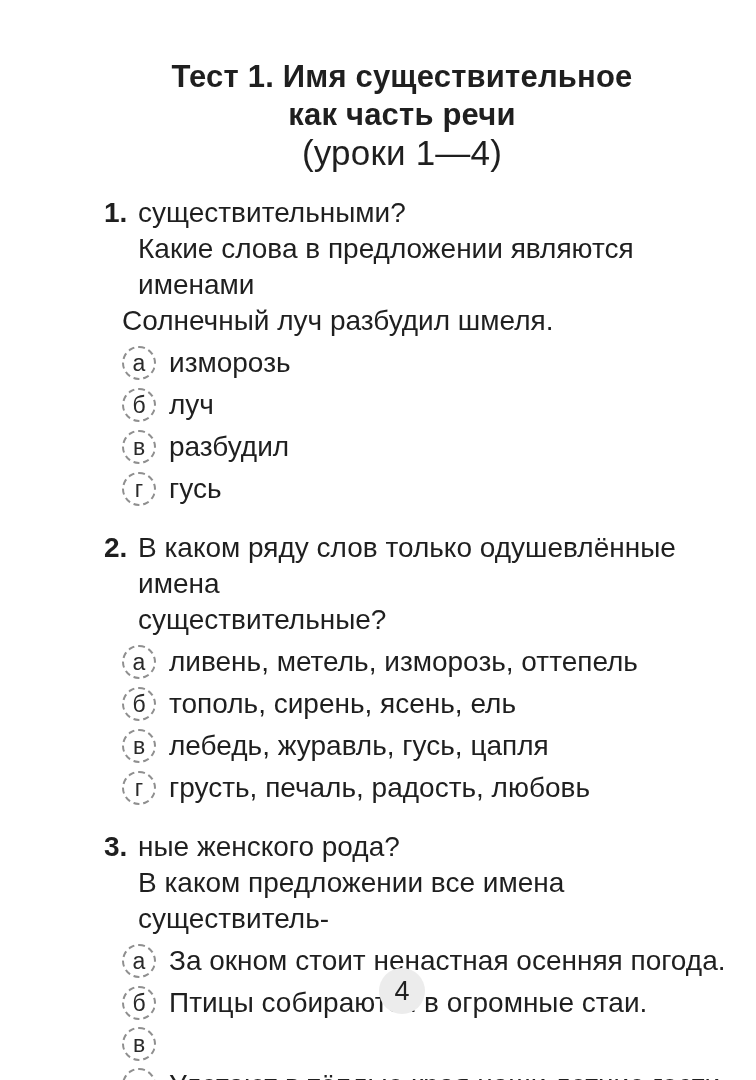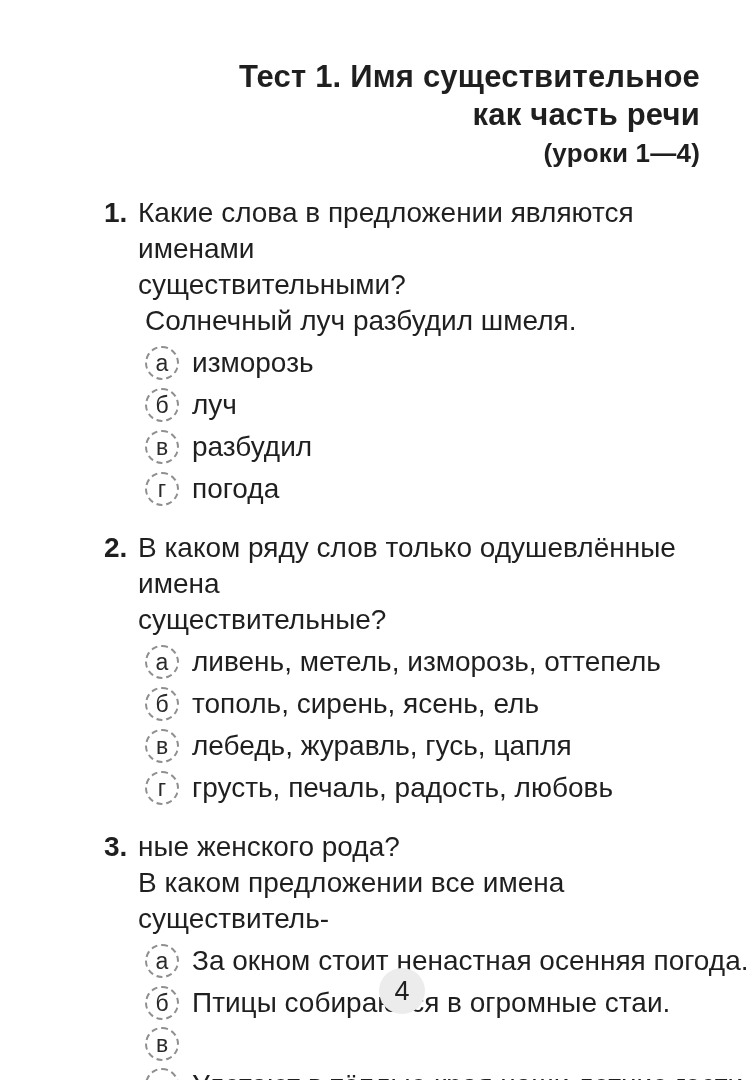--- a/index.html
+++ b/index.html
@@ -16,49 +16,49 @@
     overflow: hidden;
   }
   .content {
     position: relative;
     box-sizing: border-box;
     width: 756px;
     height: 1080px;
     padding: 58px 56px 0 104px;
   }
   .title-block {
-    text-align: right;
+    text-align: center;
     font-size: 31px;
     font-weight: bold;
     line-height: 38px;
     letter-spacing: 0.2px;
   }
   .title-block .subtitle {
-    font-weight: bold;
-    font-size: 26px;
+    font-weight: normal;
+    font-size: 35px;
   }
   .question {
     margin-top: 23px;
     font-size: 28px;
     line-height: 36px;
   }
   .q-head {
     display: flex;
     align-items: flex-start;
   }
   .q-num {
     width: 34px;
     flex: 0 0 34px;
     font-weight: bold;
   }
   .q-text {
     flex: 1;
   }
   .q-body {
-    margin-left: 41px;
+    margin-left: 18px;
   }
   .sentence {
     line-height: 36px;
   }
   .option {
     display: flex;
     align-items: center;
     margin-top: 6px;
     min-height: 34px;
   }
@@ -105,41 +105,41 @@
   <div class="title-block">
     <div>Тест 1. Имя существительное</div>
     <div>как часть речи</div>
     <div class="subtitle">(уроки 1—4)</div>
   </div>
 
   <section class="question">
     <div class="q-head">
       <span class="q-num">1.</span>
       <div class="q-text">
+        <div>существительными?</div>
         <div>Какие слова в предложении являются именами</div>
-        <div>существительными?</div>
       </div>
     </div>
     <div class="q-body">
       <div class="sentence">Солнечный луч разбудил шмеля.</div>
       <div class="option">
         <span class="opt-circle">а</span>
         <span class="opt-text">изморозь</span>
       </div>
       <div class="option">
         <span class="opt-circle">б</span>
         <span class="opt-text">луч</span>
       </div>
       <div class="option">
         <span class="opt-circle">в</span>
         <span class="opt-text">разбудил</span>
       </div>
       <div class="option">
         <span class="opt-circle">г</span>
-        <span class="opt-text">погода</span>
+        <span class="opt-text">гусь</span>
       </div>
     </div>
   </section>
 
   <section class="question">
     <div class="q-head">
       <span class="q-num">2.</span>
       <div class="q-text">
         <div>В каком ряду слов только одушевлённые имена</div>
         <div>существительные?</div>

